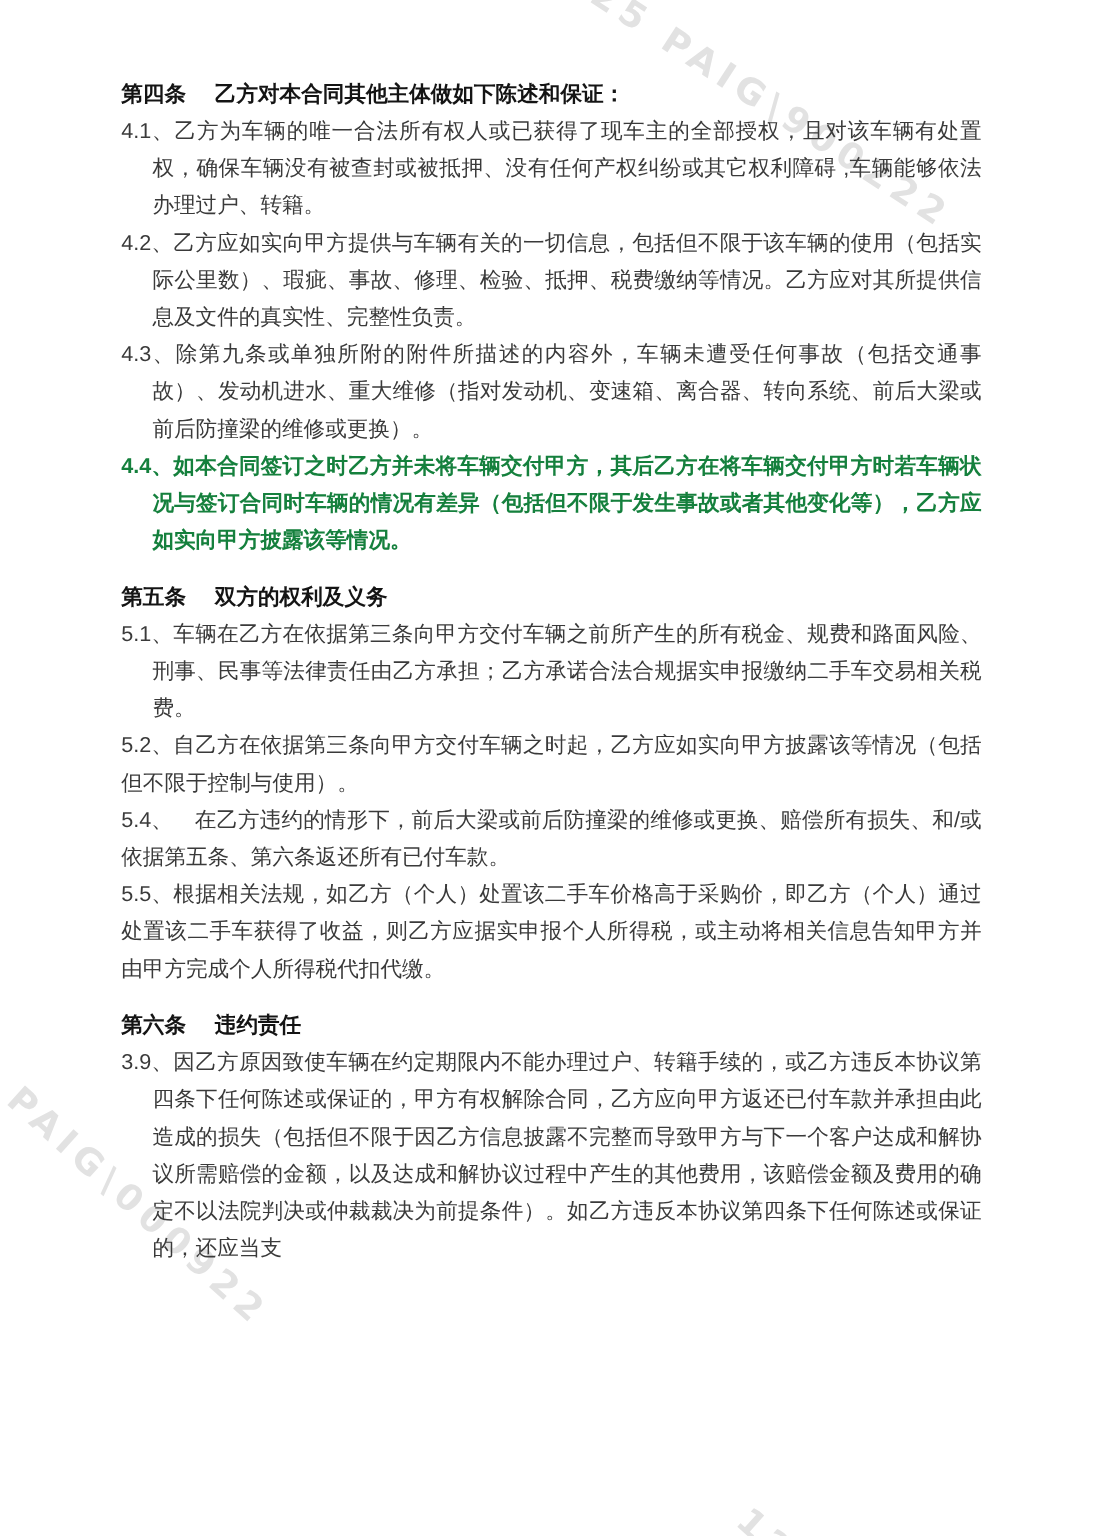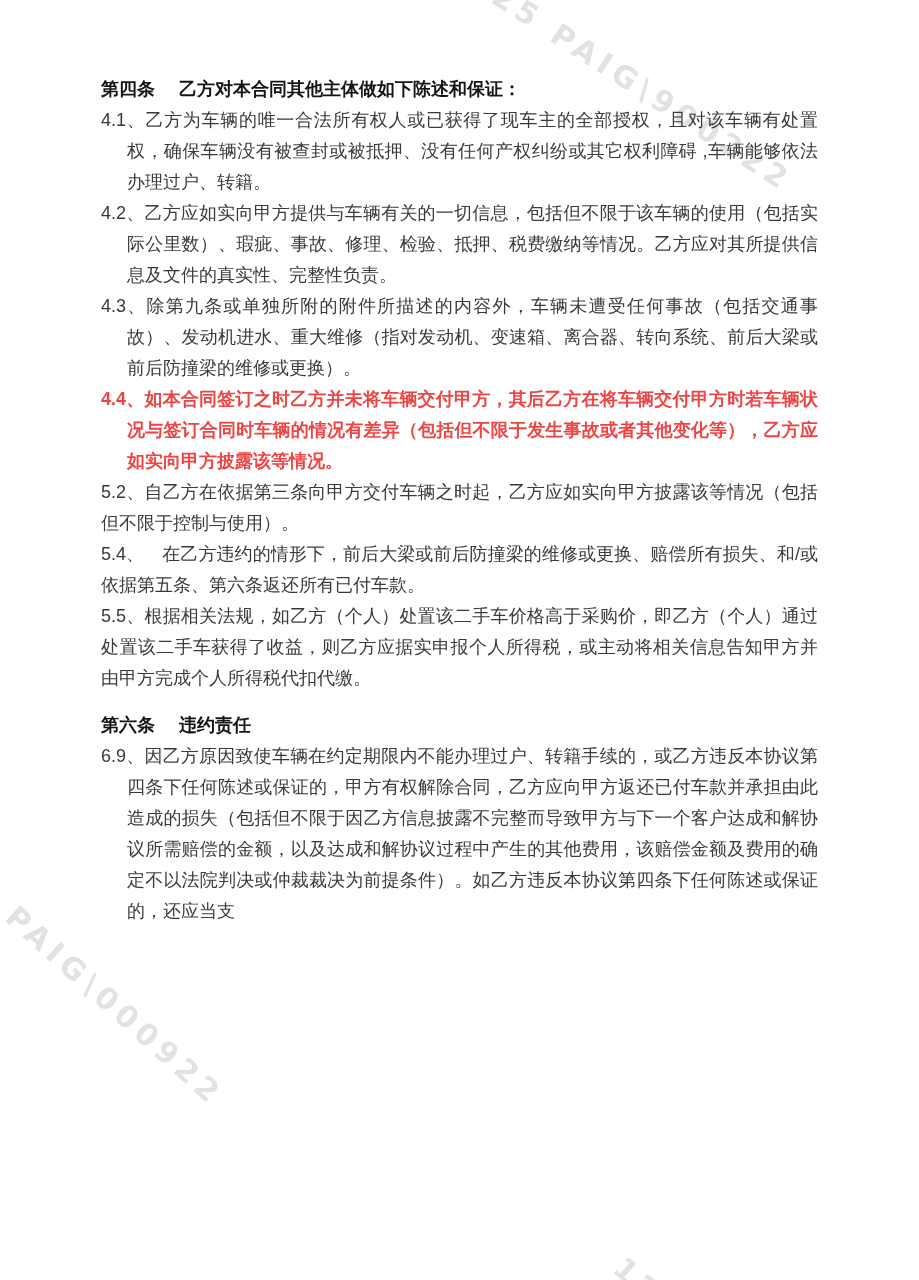--- a/index.html
+++ b/index.html
@@ -22,37 +22,37 @@
     white-space:nowrap;
     transform-origin:0 0;
     user-select:none;
   }
   .wm-a { left:505px; top:-22px; transform:rotate(33deg); }
   .wm-b { left:-10px; top:870px; transform:rotate(42deg); }
   .wm-c { left:630px; top:1250px; transform:rotate(42deg); }
   
   .content {
     position:absolute; z-index:1;
-    left:101px; top:74px; width:717px;
+    left:101px; top:63px; width:717px;
     font-size:18px; line-height:31px;
     color:#3a3a3a;
     text-align:justify;
   }
   h2.section {
     margin:16px 0 0 0;
     font-size:18px; line-height:31px;
     font-weight:bold; color:#141414;
     text-align:left;
   }
   h2.section.first { margin-top:0; }
   .s-title { margin-left:24px; }
   p.item { margin:0; }
   p.hang { padding-left:26px; text-indent:-26px; }
   p.cont { padding-left:26px; text-indent:0; }
-  p.bold { font-weight:bold; color:#ef4444; }
+  p.bold { font-weight:bold; color:#15803d; }
 </style>
 </head>
 <body>
 
 <div class="page">
 
   <div class="wm-layer">
     <div class="wm wm-a">25 PAIG\900222</div>
     <div class="wm wm-b">5 PAIG\000922</div>
     <div class="wm wm-c">12</div>
@@ -64,27 +64,29 @@
 
     <p class="item hang"><span>4.1、</span><span>乙方为车辆的唯一合法所有权人或已获得了现车主的全部授权，且对该车辆有处置权，确保车辆没有被查封或被抵押、没有任何产权纠纷或其它权利障碍 ,车辆能够依法办理过户、转籍。</span></p>
 
     <p class="item hang"><span>4.2、</span><span>乙方应如实向甲方提供与车辆有关的一切信息，包括但不限于该车辆的使用（包括实际公里数）、瑕疵、事故、修理、检验、抵押、税费缴纳等情况。乙方应对其所提供信息及文件的真实性、完整性负责。</span></p>
 
     <p class="item hang"><span>4.3、</span><span>除第九条或单独所附的附件所描述的内容外，车辆未遭受任何事故（包括交通事故）、发动机进水、重大维修（指对发动机、变速箱、离合器、转向系统、前后大梁或前后防撞梁的维修或更换）。</span></p>
 
     <p class="item hang bold"><span>4.4、</span><span>如本合同签订之时乙方并未将车辆交付甲方，其后乙方在将车辆交付甲方时若车辆状况与签订合同时车辆的情况有差异（包括但不限于发生事故或者其他变化等），乙方应如实向甲方披露该等情况。</span></p>
 
 
+    <h2 class="section"><span>第五条</span><span class="s-title">双方的权利及义务</span></h2>
 
+    <p class="item hang"><span>5.1、</span><span>车辆在乙方在依据第三条向甲方交付车辆之前所产生的所有税金、规费和路面风险、刑事、民事等法律责任由乙方承担；乙方承诺合法合规据实申报缴纳二手车交易相关税费。</span></p>
 
     <p class="item"><span>5.2、</span><span>自乙方在依据第三条向甲方交付车辆之时起，乙方应如实向甲方披露该等情况（包括但不限于控制与使用）。</span></p>
 
 
     <p class="item"><span>5.4、</span><span>　在乙方违约的情形下，前后大梁或前后防撞梁的维修或更换、赔偿所有损失、和/或依据第五条、第六条返还所有已付车款。</span></p>
 
     <p class="item"><span>5.5、</span><span>根据相关法规，如乙方（个人）处置该二手车价格高于采购价，即乙方（个人）通过处置该二手车获得了收益，则乙方应据实申报个人所得税，或主动将相关信息告知甲方并由甲方完成个人所得税代扣代缴。</span></p>
 
     <h2 class="section"><span>第六条</span><span class="s-title">违约责任</span></h2>
 
-    <p class="item hang"><span>6.9、</span><span>因乙方原因致使车辆在约定期限内不能办理过户、转籍手续的，或乙方违反本协议第四条下任何陈述或保证的，甲方有权解除合同，乙方应向甲方返还已付车款并承担由此造成的损失（包括但不限于因乙方信息披露不完整而导致甲方与下一个客户达成和解协议所需赔偿的金额，以及达成和解协议过程中产生的其他费用，该赔偿金额及费用的确定不以法院判决或仲裁裁决为前提条件）。如乙方违反本协议第四条下任何陈述或保证的，还应当支</span></p>
+    <p class="item hang"><span>3.9、</span><span>因乙方原因致使车辆在约定期限内不能办理过户、转籍手续的，或乙方违反本协议第四条下任何陈述或保证的，甲方有权解除合同，乙方应向甲方返还已付车款并承担由此造成的损失（包括但不限于因乙方信息披露不完整而导致甲方与下一个客户达成和解协议所需赔偿的金额，以及达成和解协议过程中产生的其他费用，该赔偿金额及费用的确定不以法院判决或仲裁裁决为前提条件）。如乙方违反本协议第四条下任何陈述或保证的，还应当支</span></p>
 
   </div>
 </div>
 
 </body></html>

